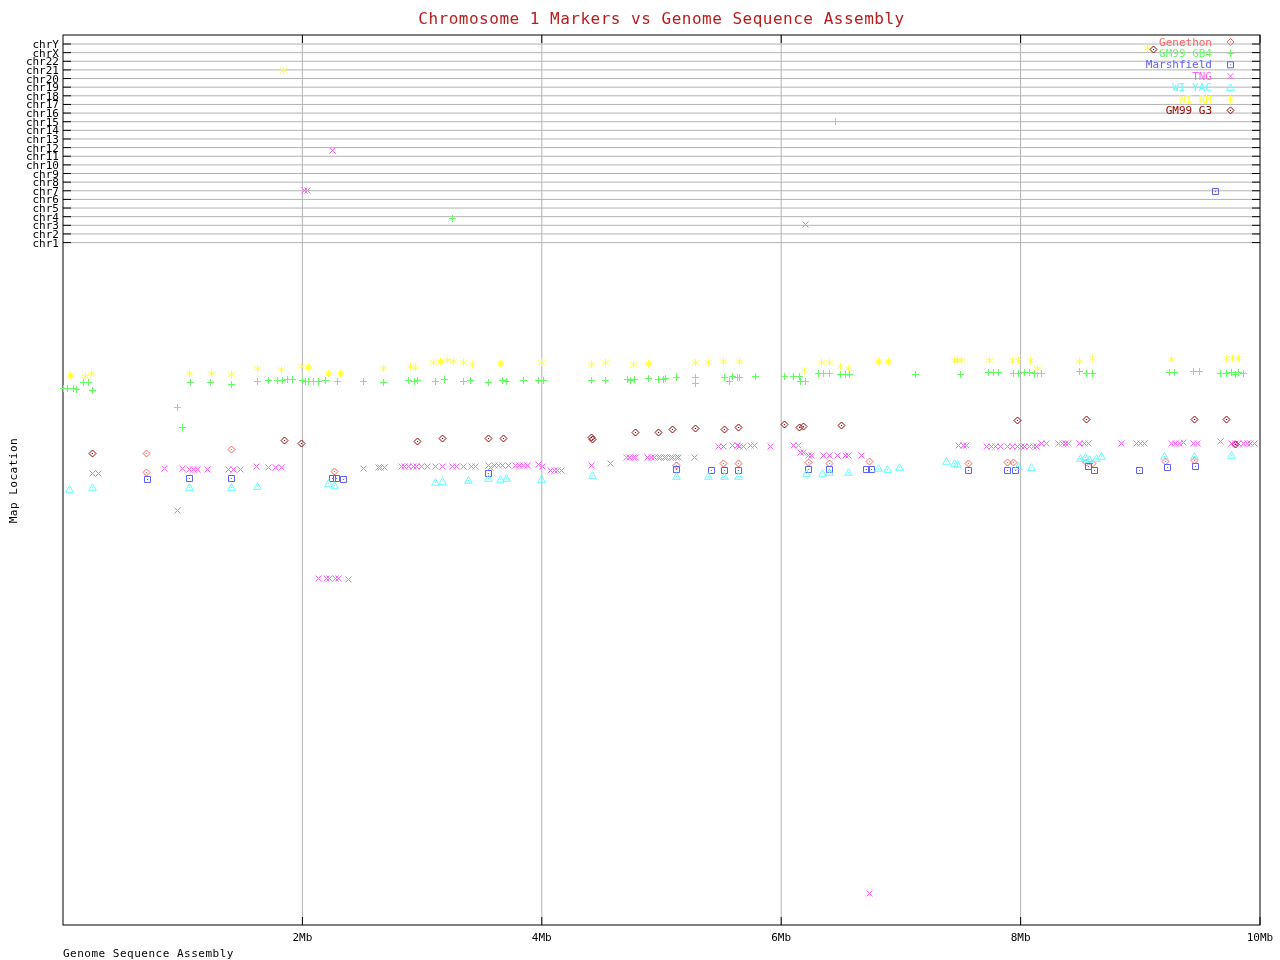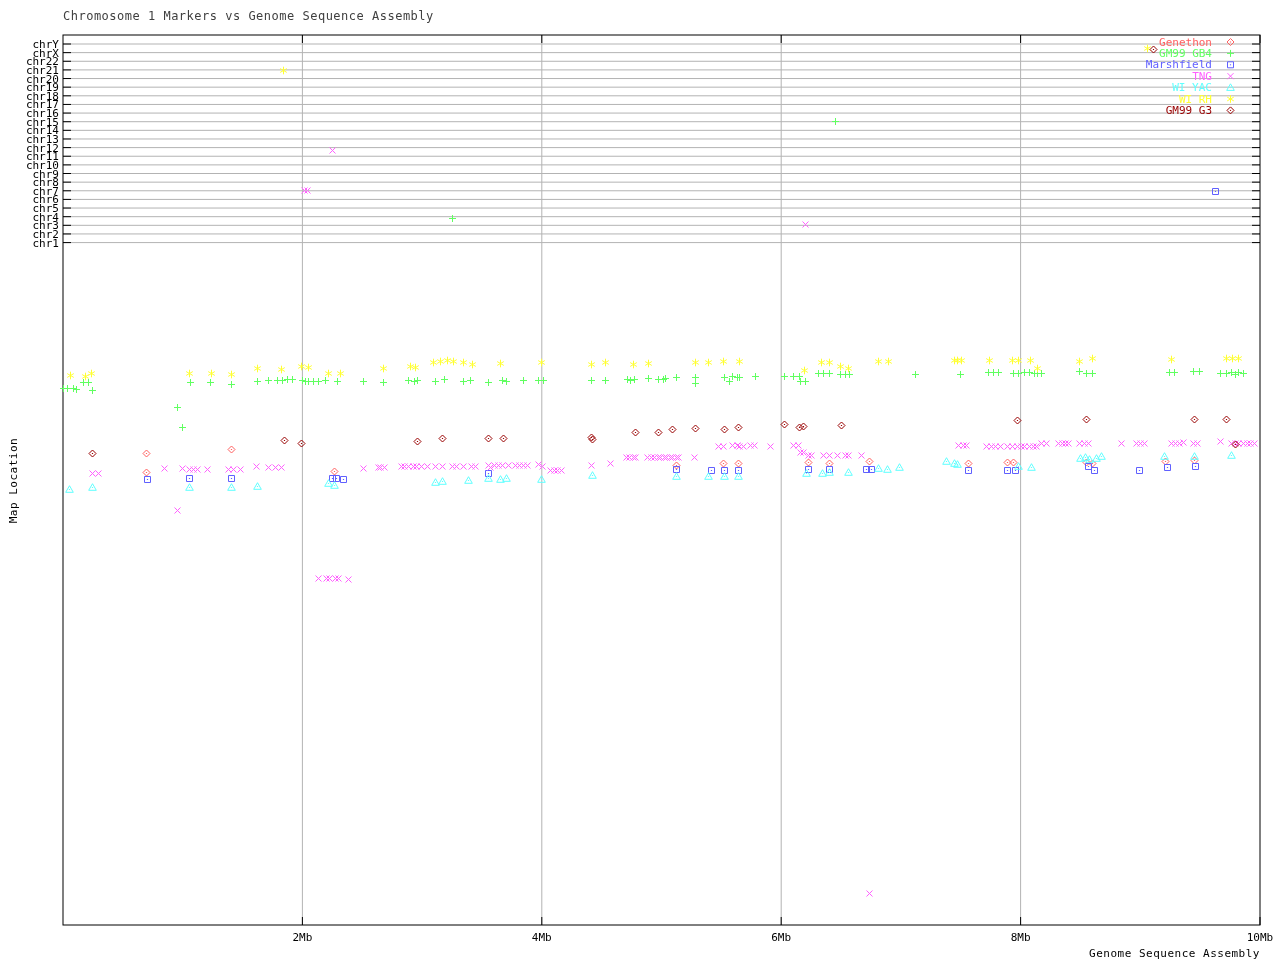--- a/index.html
+++ b/index.html
@@ -1,21 +1,21 @@
 <!DOCTYPE html>
 <html><head>
 <meta charset="utf-8">
 <style>
   html,body{margin:0;padding:0;background:#ffffff;}
   body{font-family:"DejaVu Sans Mono",monospace;}
   #canvas{position:relative;width:1280px;height:960px;background:#ffffff;overflow:hidden;}
   #plot-svg{position:absolute;left:0;top:0;}
-  .title-text{position:absolute;top:9px;left:63px;width:1197px;
-    font-size:12px;color:#404040;letter-spacing:0.5px;}
-  .xlabel-text{position:absolute;top:947px;left:63px;width:1197px;text-align:right;
+  .title-text{position:absolute;top:9px;left:63px;width:1197px;text-align:center;
+    font-size:16px;color:#b91c1c;letter-spacing:0.5px;}
+  .xlabel-text{position:absolute;top:947px;left:63px;width:1197px;text-align:left;
     font-size:11px;color:#000;letter-spacing:0.5px;}
   .ylabel-text{position:absolute;left:-52px;top:474px;width:130px;text-align:center;
     font-size:11px;color:#000;letter-spacing:0.5px;transform:rotate(-90deg);}
   text{font-family:"DejaVu Sans Mono",monospace;font-size:11px;}
 </style>
 </head>
 <body>
 
 <div id="canvas">
   <div class="title-text">Chromosome 1 Markers vs Genome Sequence Assembly</div>

